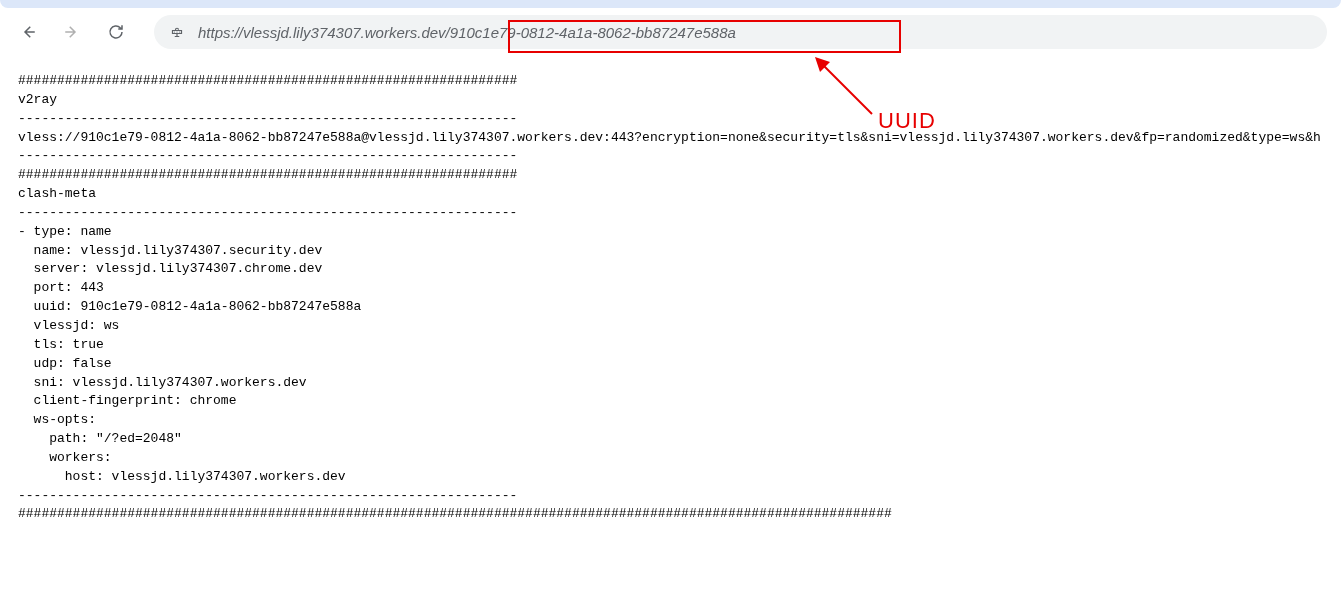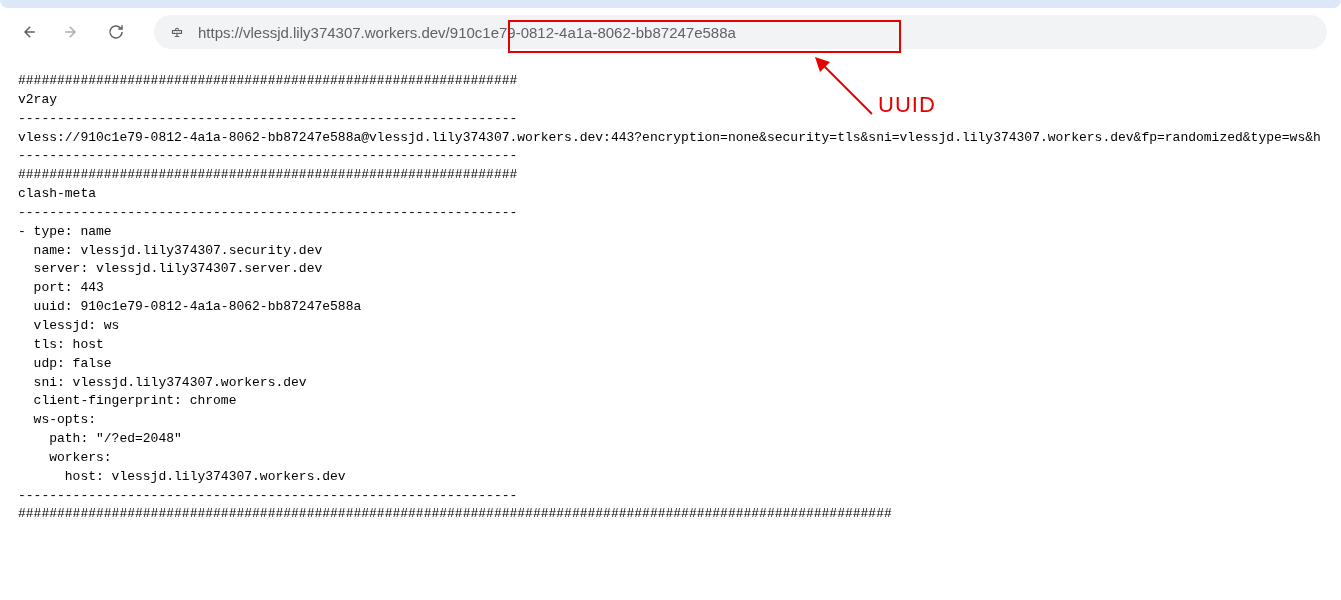--- a/index.html
+++ b/index.html
@@ -29,20 +29,21 @@
     .addr-bar {
       flex: 1;
       height: 34px;
       background: #f1f3f4;
       border-radius: 18px;
       display: flex;
       align-items: center;
       padding: 0 12px;
       gap: 10px;
       margin-left: 8px;
+      font-style: italic;
     }
     
     .site-chip {
       width: 22px; height: 22px;
       display: flex; align-items: center; justify-content: center;
       color: #5f6368;
     }
     
     .url-text {
       font-size: 15px;
@@ -118,37 +119,37 @@
   </div>
 </div>
 
 <div class="annot-box" style="left:508px; top:20px; width:393px; height:33px;"></div>
 
 <svg class="annot-arrow" style="left:810px; top:52px; width:70px; height:70px;" viewBox="0 0 70 70">
   <line x1="62" y1="62" x2="12" y2="12" stroke="#e70000" stroke-width="2"></line>
   <polygon points="5,5 20,10 10,20" fill="#e70000"></polygon>
 </svg>
 
-<div class="annot-label" style="left:878px; top:92px;text-align:center;">UUID</div>
+<div class="annot-label" style="left:878px; top:108px;text-align:center;">UUID</div>
 
 <div class="content"><span>################################################################</span>
 <span>v2ray</span>
 <span>----------------------------------------------------------------</span>
 <span>vless://910c1e79-0812-4a1a-8062-bb87247e588a@vlessjd.lily374307.workers.dev:443?encryption=none&amp;security=tls&amp;sni=vlessjd.lily374307.workers.dev&amp;fp=randomized&amp;type=ws&amp;h</span>
 <span>----------------------------------------------------------------</span>
 <span>################################################################</span>
 <span>clash-meta</span>
 <span>----------------------------------------------------------------</span>
 <span>- type: name</span>
 <span>  name: vlessjd.lily374307.security.dev</span>
-<span>  server: vlessjd.lily374307.server.dev</span>
+<span>  server: vlessjd.lily374307.chrome.dev</span>
 <span>  port: 443</span>
 <span>  uuid: 910c1e79-0812-4a1a-8062-bb87247e588a</span>
 <span>  vlessjd: ws</span>
-<span>  tls: host</span>
+<span>  tls: true</span>
 <span>  udp: false</span>
 <span>  sni: vlessjd.lily374307.workers.dev</span>
 <span>  client-fingerprint: chrome</span>
 <span>  ws-opts:</span>
 <span>    path: "/?ed=2048"</span>
 <span>    workers:</span>
 <span>      host: vlessjd.lily374307.workers.dev</span>
 <span>----------------------------------------------------------------</span>
 <span>################################################################################################################</span></div>
 

